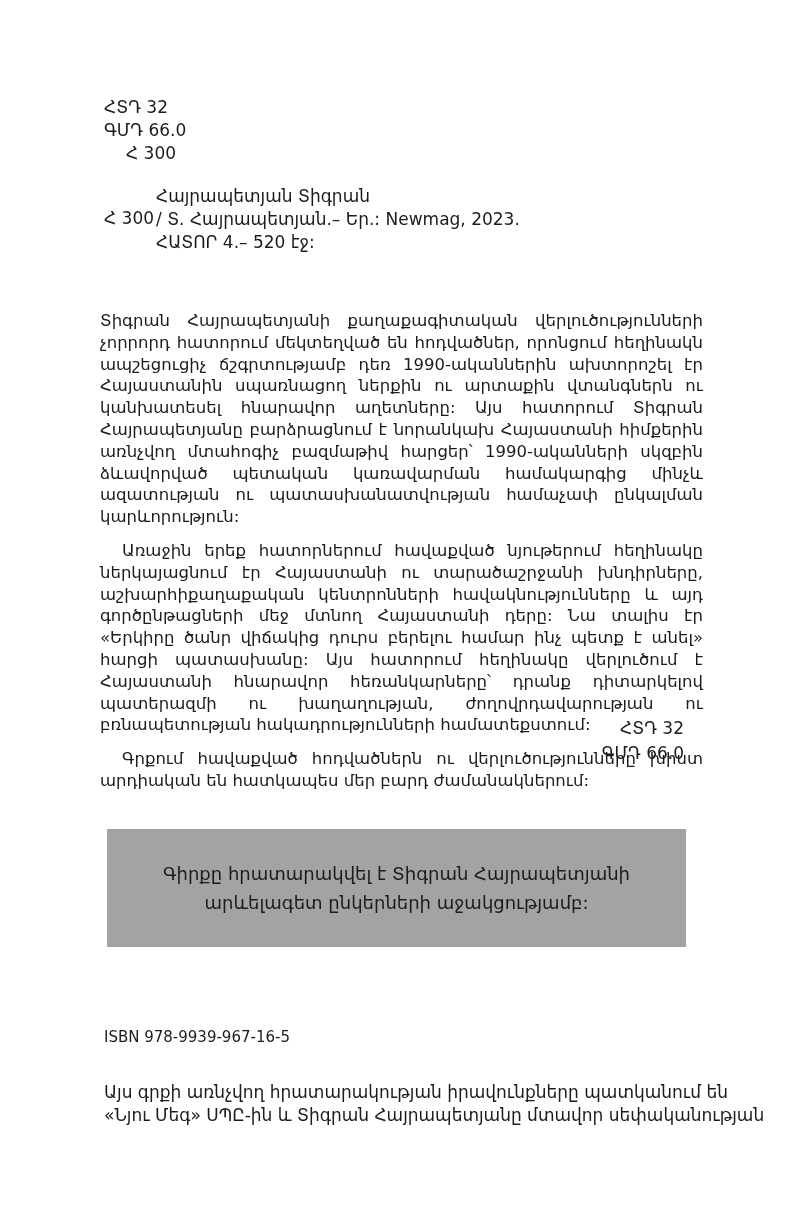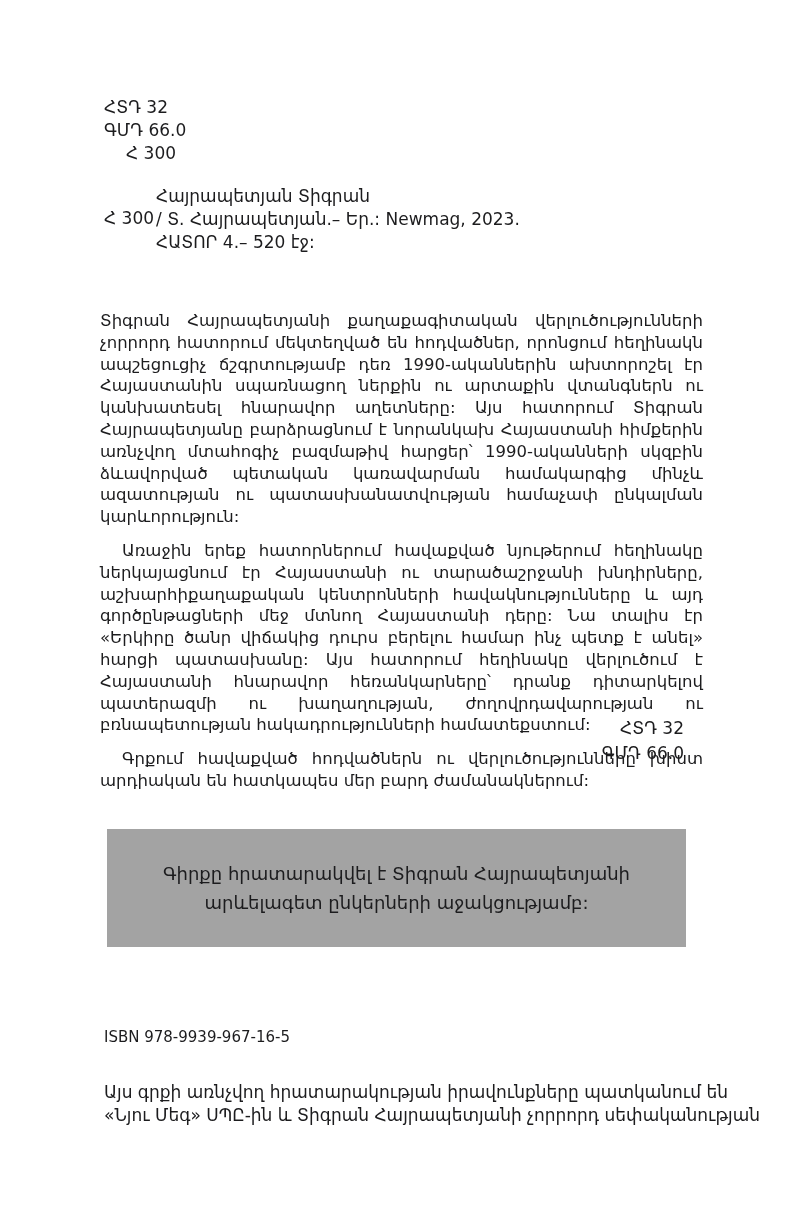--- a/index.html
+++ b/index.html
@@ -77,16 +77,16 @@
     <div>Գիրքը հրատարակվել է Տիգրան Հայրապետյանի</div>
     <div>արևելագետ ընկերների աջակցությամբ:</div>
   </div>
 
   <div class="blk isbn-block">
     <div>ISBN 978-9939-967-16-5</div>
   </div>
 
   <div class="blk rights-block">
     <div>Այս գրքի առնչվող հրատարակության իրավունքները պատկանում են</div>
-    <div>«Նյու Մեգ» ՍՊԸ-ին և Տիգրան Հայրապետյանի չորրորդ սեփականության</div>
+    <div>«Նյու Մեգ» ՍՊԸ-ին և Տիգրան Հայրապետյանը մտավոր սեփականության</div>
   </div>
 
 </div>
 
 </body></html>

